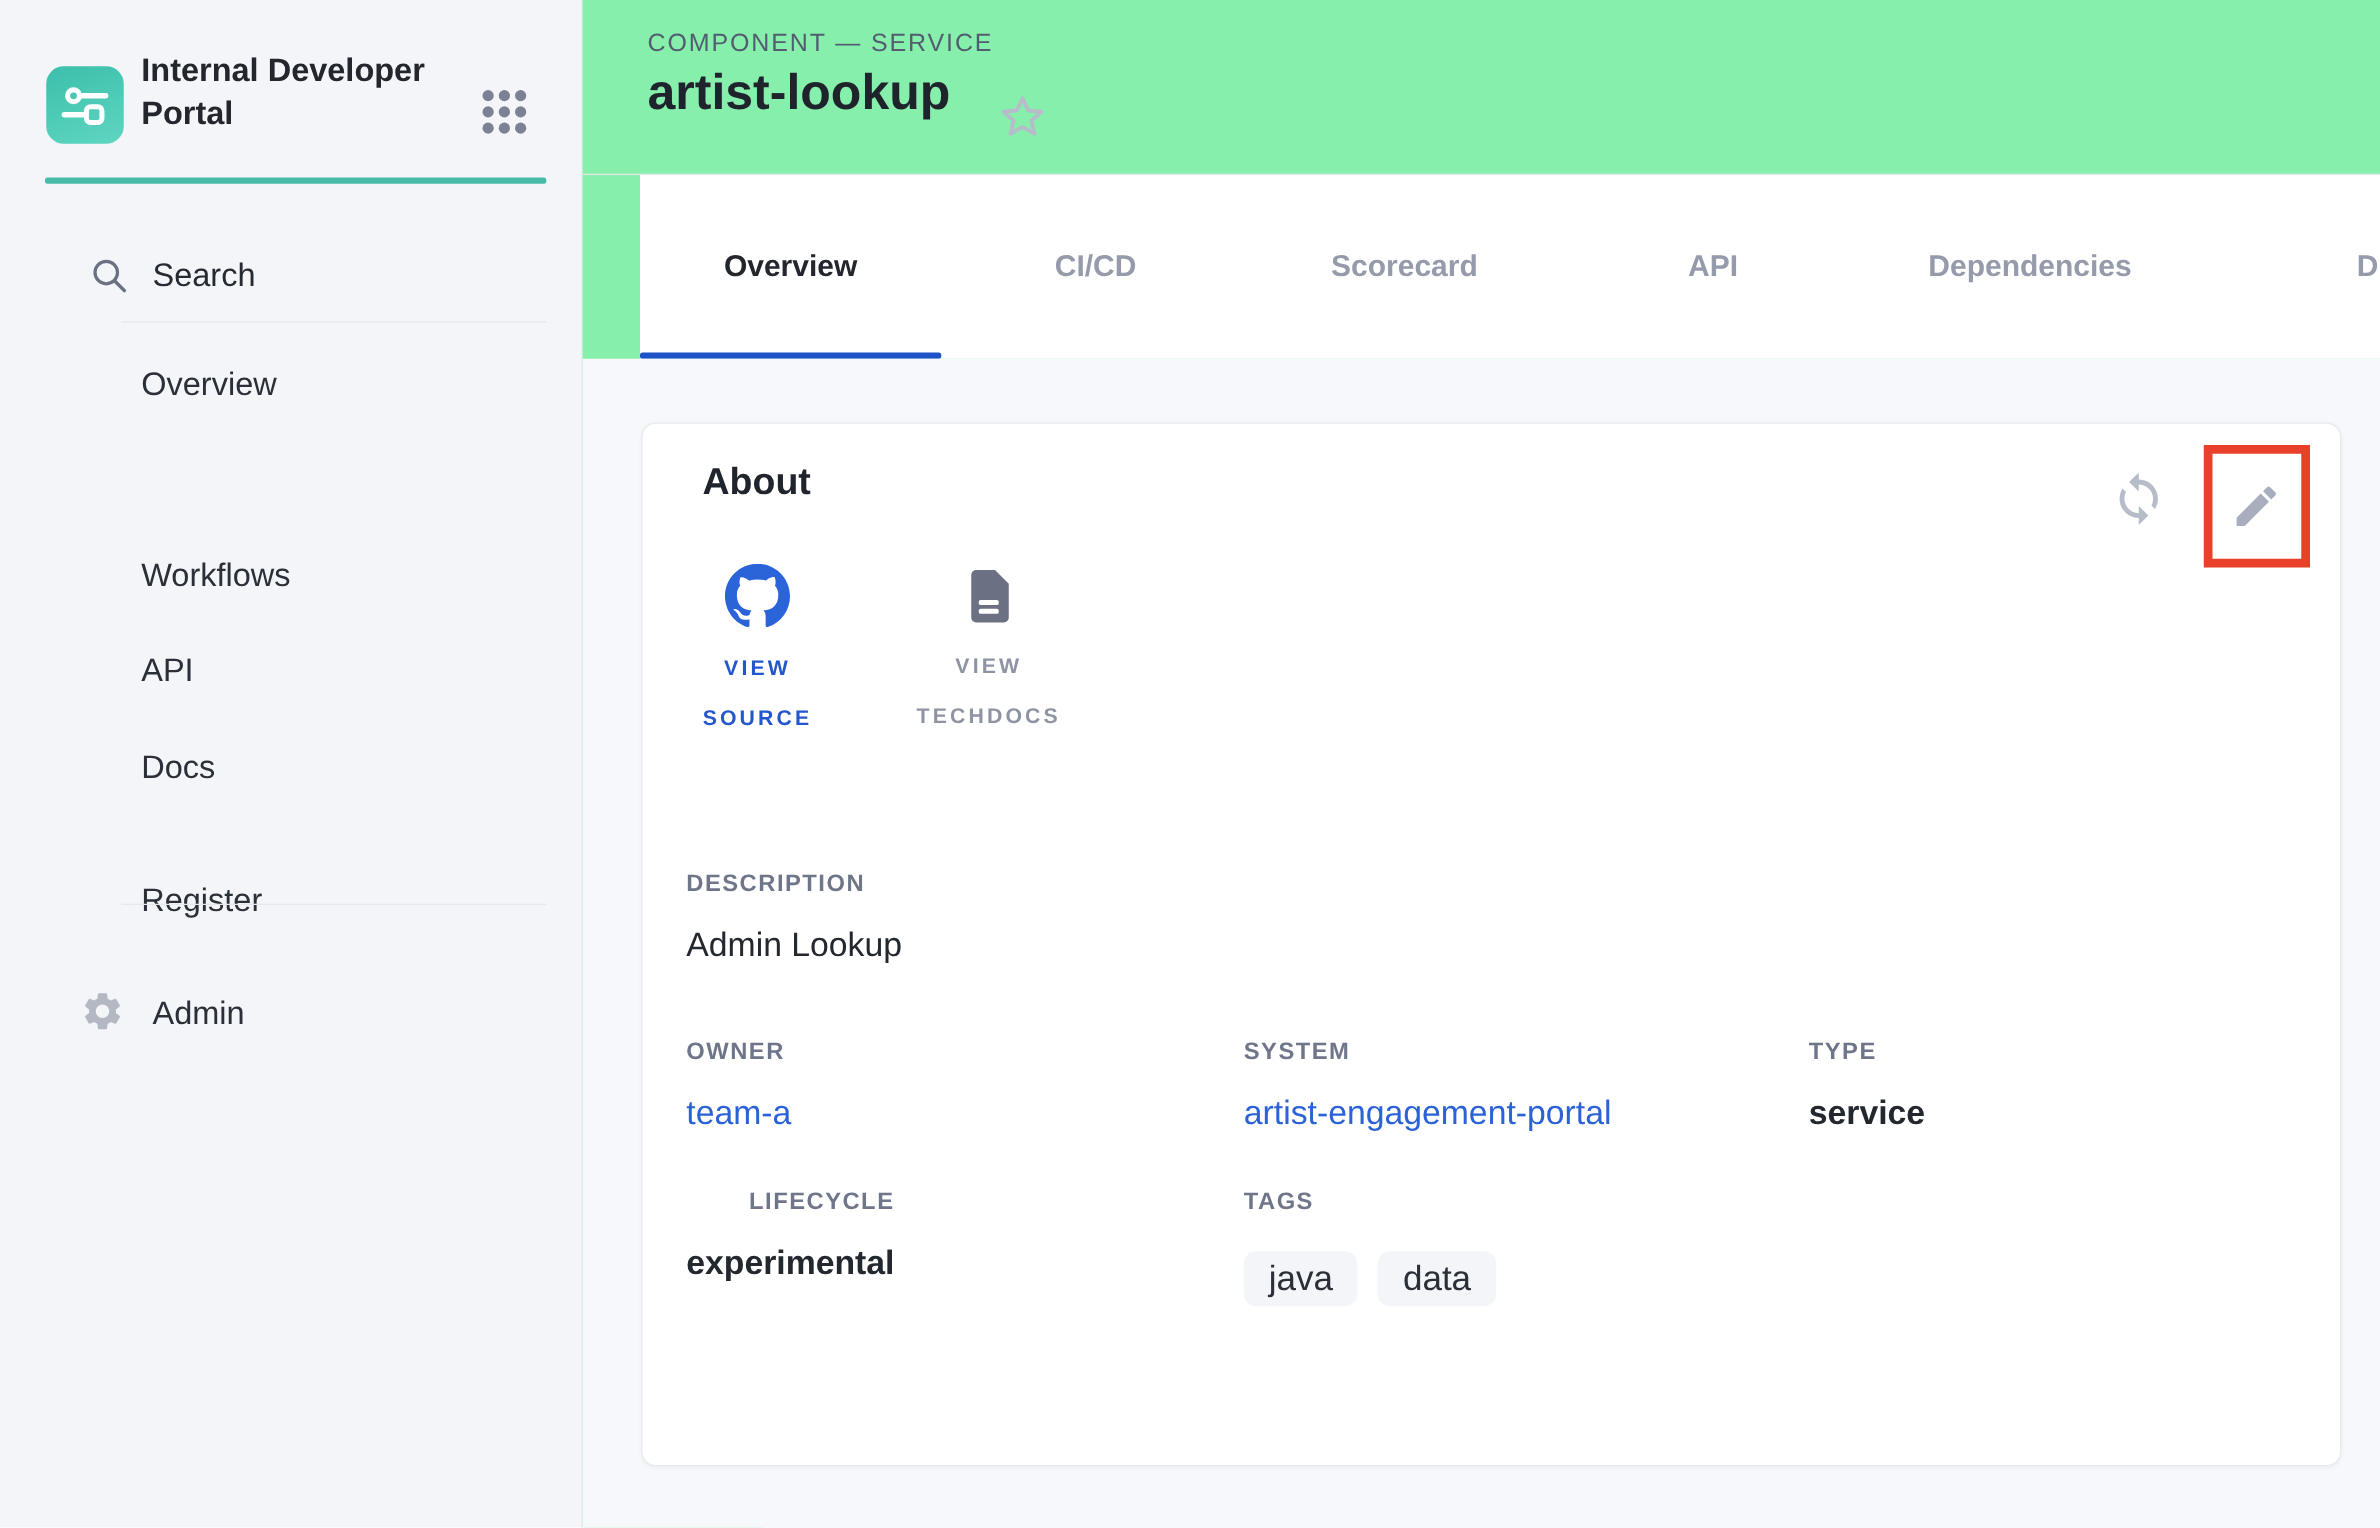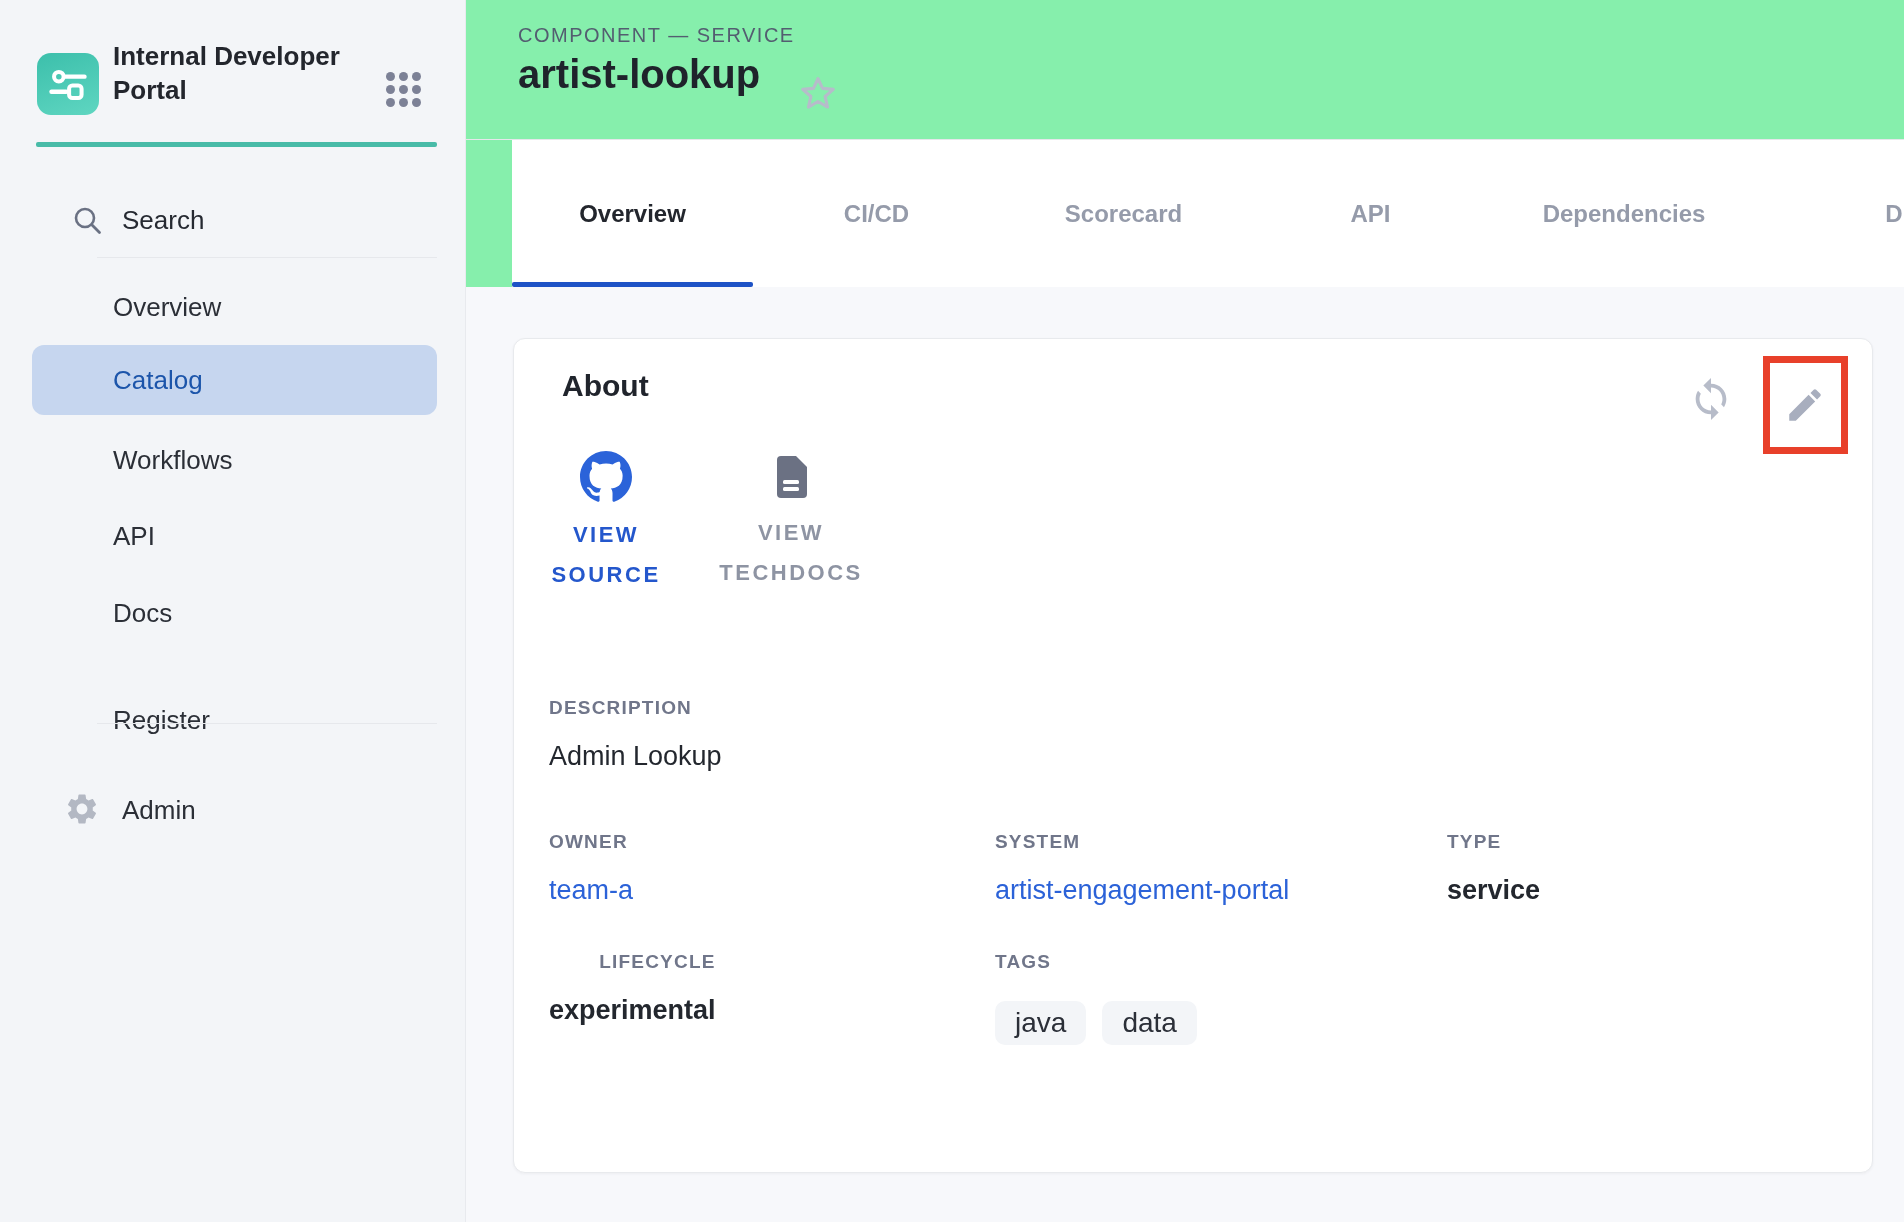--- a/index.html
+++ b/index.html
@@ -64,21 +64,21 @@
   .card-heading { position:absolute; left:32px; top:30px; font-size:30px; font-weight:700; color:#20242c;margin-left:16px; }
 
   .refresh-btn { position:absolute; left:1174px; top:37px; width:46px; height:46px; cursor:pointer; }
   .edit-btn { position:absolute; left:1270px; top:45px; width:42px; height:42px; cursor:pointer; }
   .highlight-box { position:absolute; left:1249px; top:17px; width:85px; height:98px;
                    border:7px solid #e8402a; pointer-events:none; }
 
   .quick-link { position:absolute; top:112px; display:flex; flex-direction:column; align-items:center; cursor:pointer; }
   .ql-source { left:22px; width:140px; }
   .ql-techdocs { left:192px; width:170px; }
-  .ql-line { font-size:22px; font-weight:700; letter-spacing:2.5px; line-height:40px; }
+  .ql-line { font-size:17px; font-weight:700; letter-spacing:2.5px; line-height:40px; }
   .ql-source .ql-line { color:#2457cc; }
   .ql-techdocs .ql-line { color:#8e94a3; }
   .ql-source svg { margin-bottom:12px; }
   .ql-techdocs svg { margin-top:3px; margin-bottom:13px; }
 
   .field { position:absolute; }
   .f-desc { left:35px; top:357px; }
   .f-owner { left:35px; top:491px; }
   .f-system { left:481px; top:491px; }
   .f-type { left:933px; top:491px; }
@@ -127,23 +127,20 @@
         <line x1="20.8" y1="20.8" x2="28.5" y2="28.5" stroke="#6a7183" stroke-width="2.8" stroke-linecap="round"></line>
       </svg>
       <span class="search-label">Search</span>
     </div>
 
     <div class="s-divider d1"></div>
 
     <div class="nav-item ni-0">
       <span class="lbl">Overview</span>
     </div>
-    <div class="nav-pill">
-      <span class="lbl">Catalog</span>
-    </div>
     <div class="nav-item ni-2">
       <span class="lbl">Workflows</span>
     </div>
     <div class="nav-item ni-3">
       <span class="lbl">API</span>
     </div>
     <div class="nav-item ni-4">
       <span class="lbl">Docs</span>
     </div>
     <div class="nav-item ni-5">

